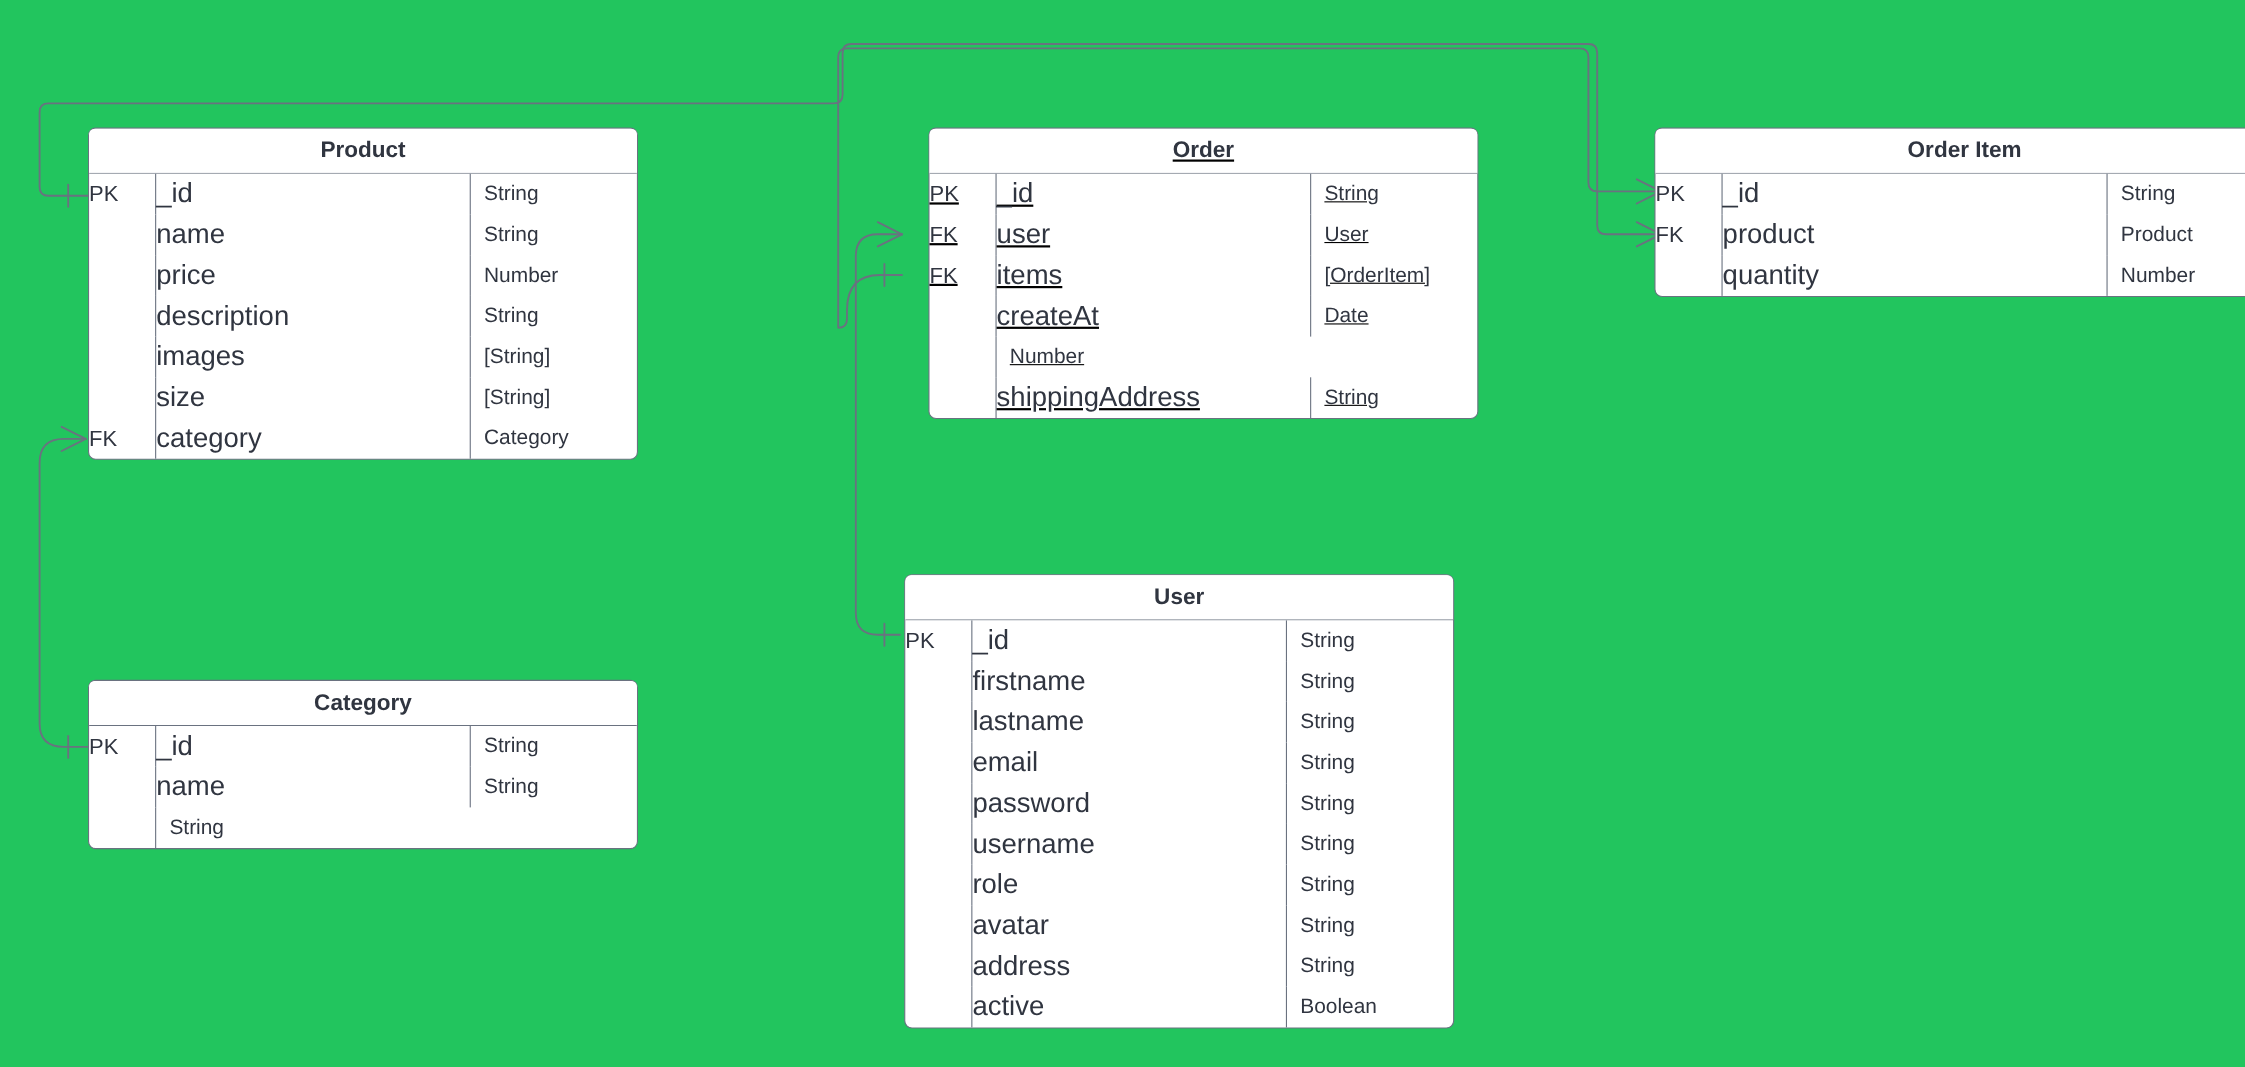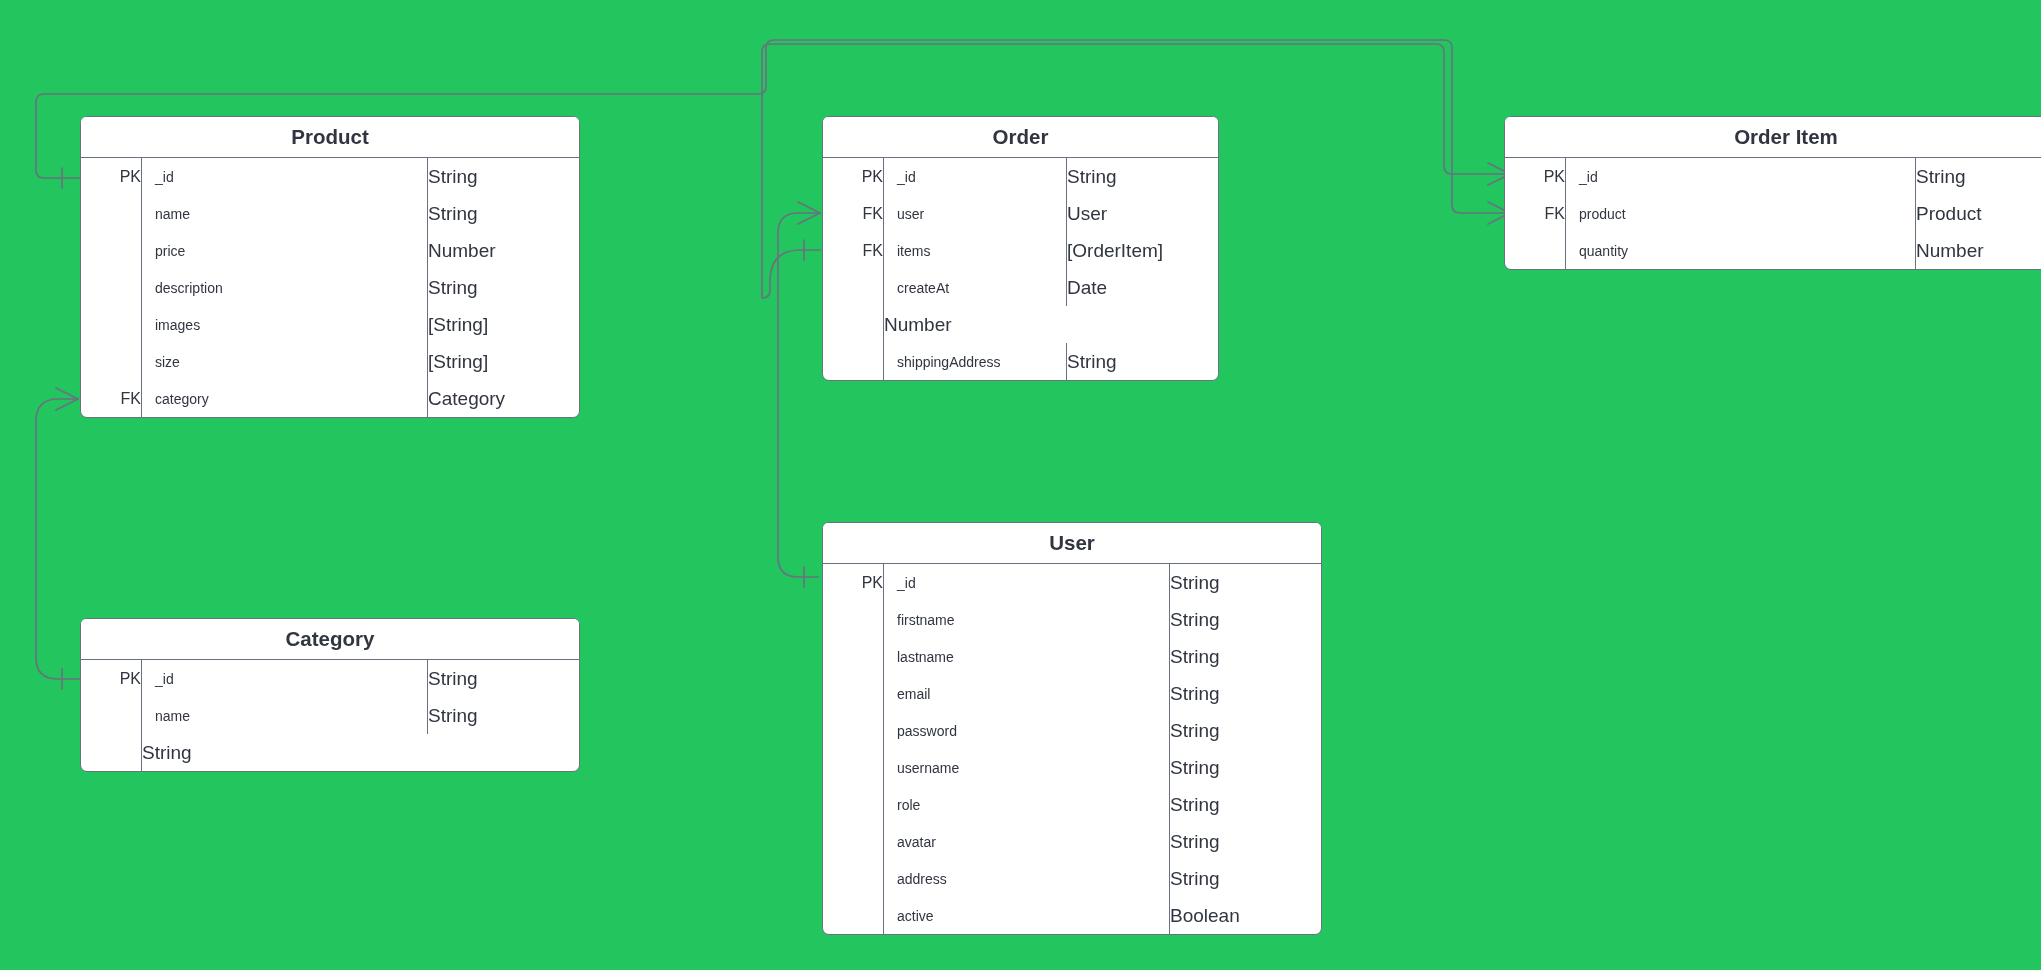--- a/index.html
+++ b/index.html
@@ -4,27 +4,27 @@
 <style>
   html,body{margin:0;padding:0;background:#ffffff;}
   body{font-family:"Liberation Sans",sans-serif;}
   #canvas{position:relative;width:2041px;height:970px;background:#22c55e;overflow:hidden;}
   .svg-layer{position:absolute;left:0;top:0;width:2041px;height:970px;pointer-events:none;}
   .entity{position:absolute;background:#ffffff;border:1.6px solid #6a7280;border-radius:7px;box-sizing:border-box;}
   .entity-title{height:40px;line-height:40px;text-align:center;font-weight:bold;font-size:20.5px;color:#303540;
                 border-bottom:1.6px solid #6a7280;background:#ffffff;border-radius:5px 5px 0 0;}
   .rows{display:block;}
   .row{display:flex;height:37px;align-items:center;box-sizing:border-box;}
-  .c-key{width:60px;flex:0 0 60px;text-align:right;font-size:16px;color:#303540;line-height:1;}
-  .c-field{flex:1 1 auto;padding-left:13px;font-size:14px;color:#303540;line-height:1;
+  .c-key{width:60px;flex:0 0 60px;text-align:left;font-size:20px;color:#303540;line-height:1;}
+  .c-field{flex:1 1 auto;font-size:25px;color:#303540;line-height:1;
            border-left:1.3px solid #6a7280;height:37px;display:flex;align-items:center;box-sizing:border-box;}
-  .c-type{width:152px;flex:0 0 152px;font-size:19px;color:#303540;line-height:1;
+  .c-type{width:152px;flex:0 0 152px;padding-left:12px;font-size:19px;color:#303540;line-height:1;
           border-left:1.3px solid #6a7280;height:37px;display:flex;align-items:center;box-sizing:border-box;}
   .e-product{left:80px;top:116px;width:500px;}
-  .e-order{left:822px;top:116px;width:397px;}
+  .e-order{left:844px;top:116px;width:500px;text-decoration:underline;}
   .e-orderitem{left:1504px;top:116px;width:564px;}
   .e-category{left:80px;top:618px;width:500px;}
   .e-user{left:822px;top:522px;width:500px;}
 </style>
 </head>
 <body>
 
 <div id="canvas">
 
   <svg class="svg-layer" viewBox="0 0 2041 970" xmlns="http://www.w3.org/2000/svg">

